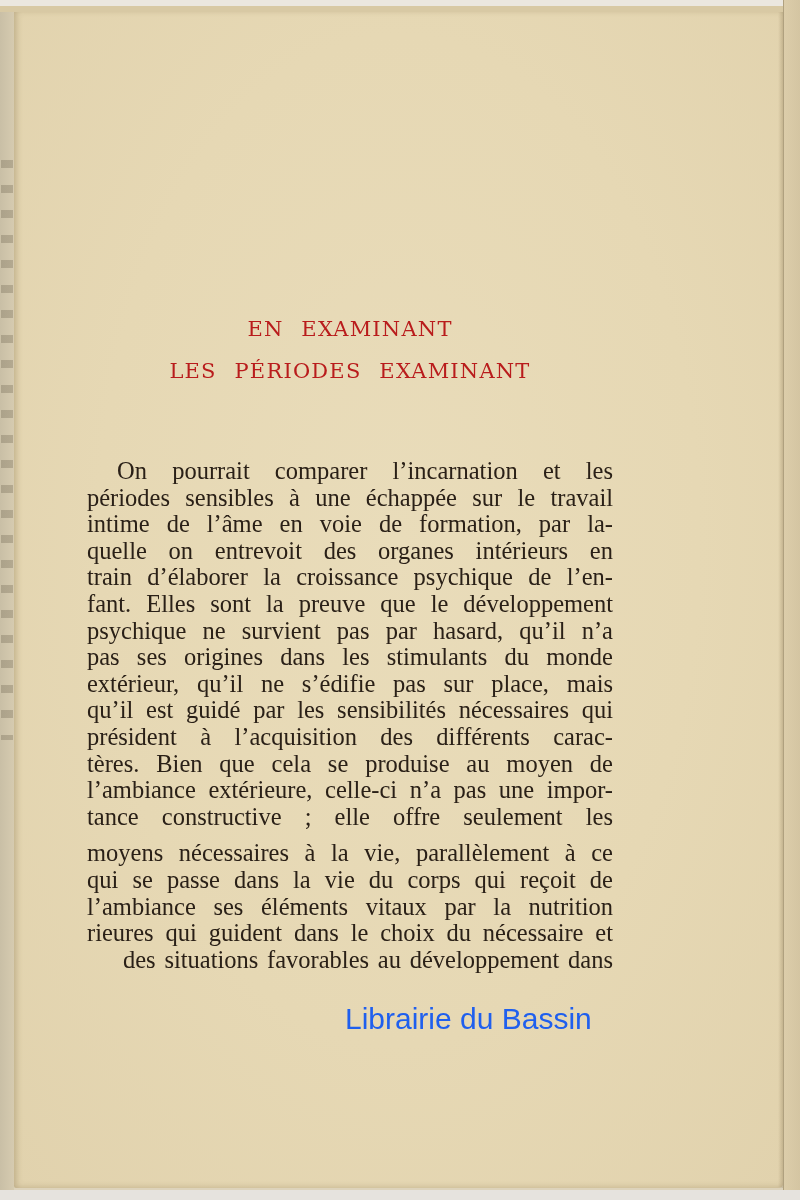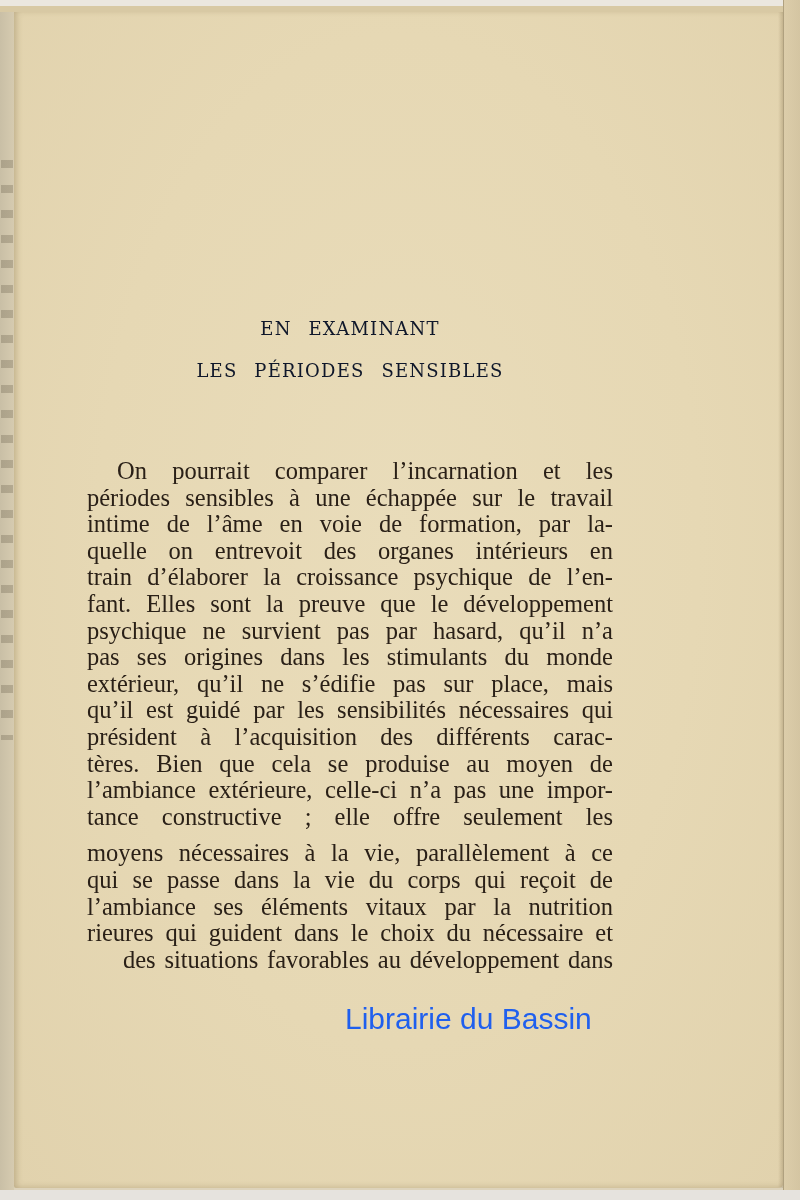--- a/index.html
+++ b/index.html
@@ -66,24 +66,24 @@
     left: 0; bottom: 0;
     width: 800px; height: 10px;
     background: #e6e3de;
   }
   .title {
     position: absolute;
     left: 0; top: 308px;
     width: 674px;
     text-align: center;
     font-family: "DejaVu Serif", "Liberation Serif", serif;
-    font-size: 18px;
+    font-size: 21px;
     letter-spacing: 1.2px;
     word-spacing: 10px;
-    color: #0f172a;
+    color: #b91c1c;
     line-height: 42px;
     font-weight: normal;
   }
   .title div { white-space: nowrap; }
   .body-text {
     position: absolute;
     left: 87px; top: 458px;
     width: 526px;
     font-family: "Liberation Serif", "DejaVu Serif", serif;
     font-size: 24.5px;
@@ -118,21 +118,21 @@
   <div class="spine">
     <div class="spine-marks"></div>
   </div>
   <div class="page"></div>
   <div class="top-edge"></div>
   <div class="right-edge"></div>
   <div class="bottom-edge"></div>
 
   <div class="title" style="left:87px;width:526px;">
     <div>EN EXAMINANT</div>
-    <div>LES PÉRIODES SENSIBLES</div>
+    <div>LES PÉRIODES EXAMINANT</div>
   </div>
 
   <div class="body-text">
     <span class="line indent" style="text-align-last: justify;">On pourrait comparer l’incarnation et les</span>
     <span class="line" style="text-align-last: justify;">périodes sensibles à une échappée sur le travail</span>
     <span class="line" style="text-align-last: justify;">intime de l’âme en voie de formation, par la-</span>
     <span class="line" style="text-align-last: justify;">quelle on entrevoit des organes intérieurs en</span>
     <span class="line" style="text-align-last: justify;">train d’élaborer la croissance psychique de l’en-</span>
     <span class="line" style="text-align-last: justify;">fant. Elles sont la preuve que le développement</span>
     <span class="line" style="text-align-last: justify;">psychique ne survient pas par hasard, qu’il n’a</span>

